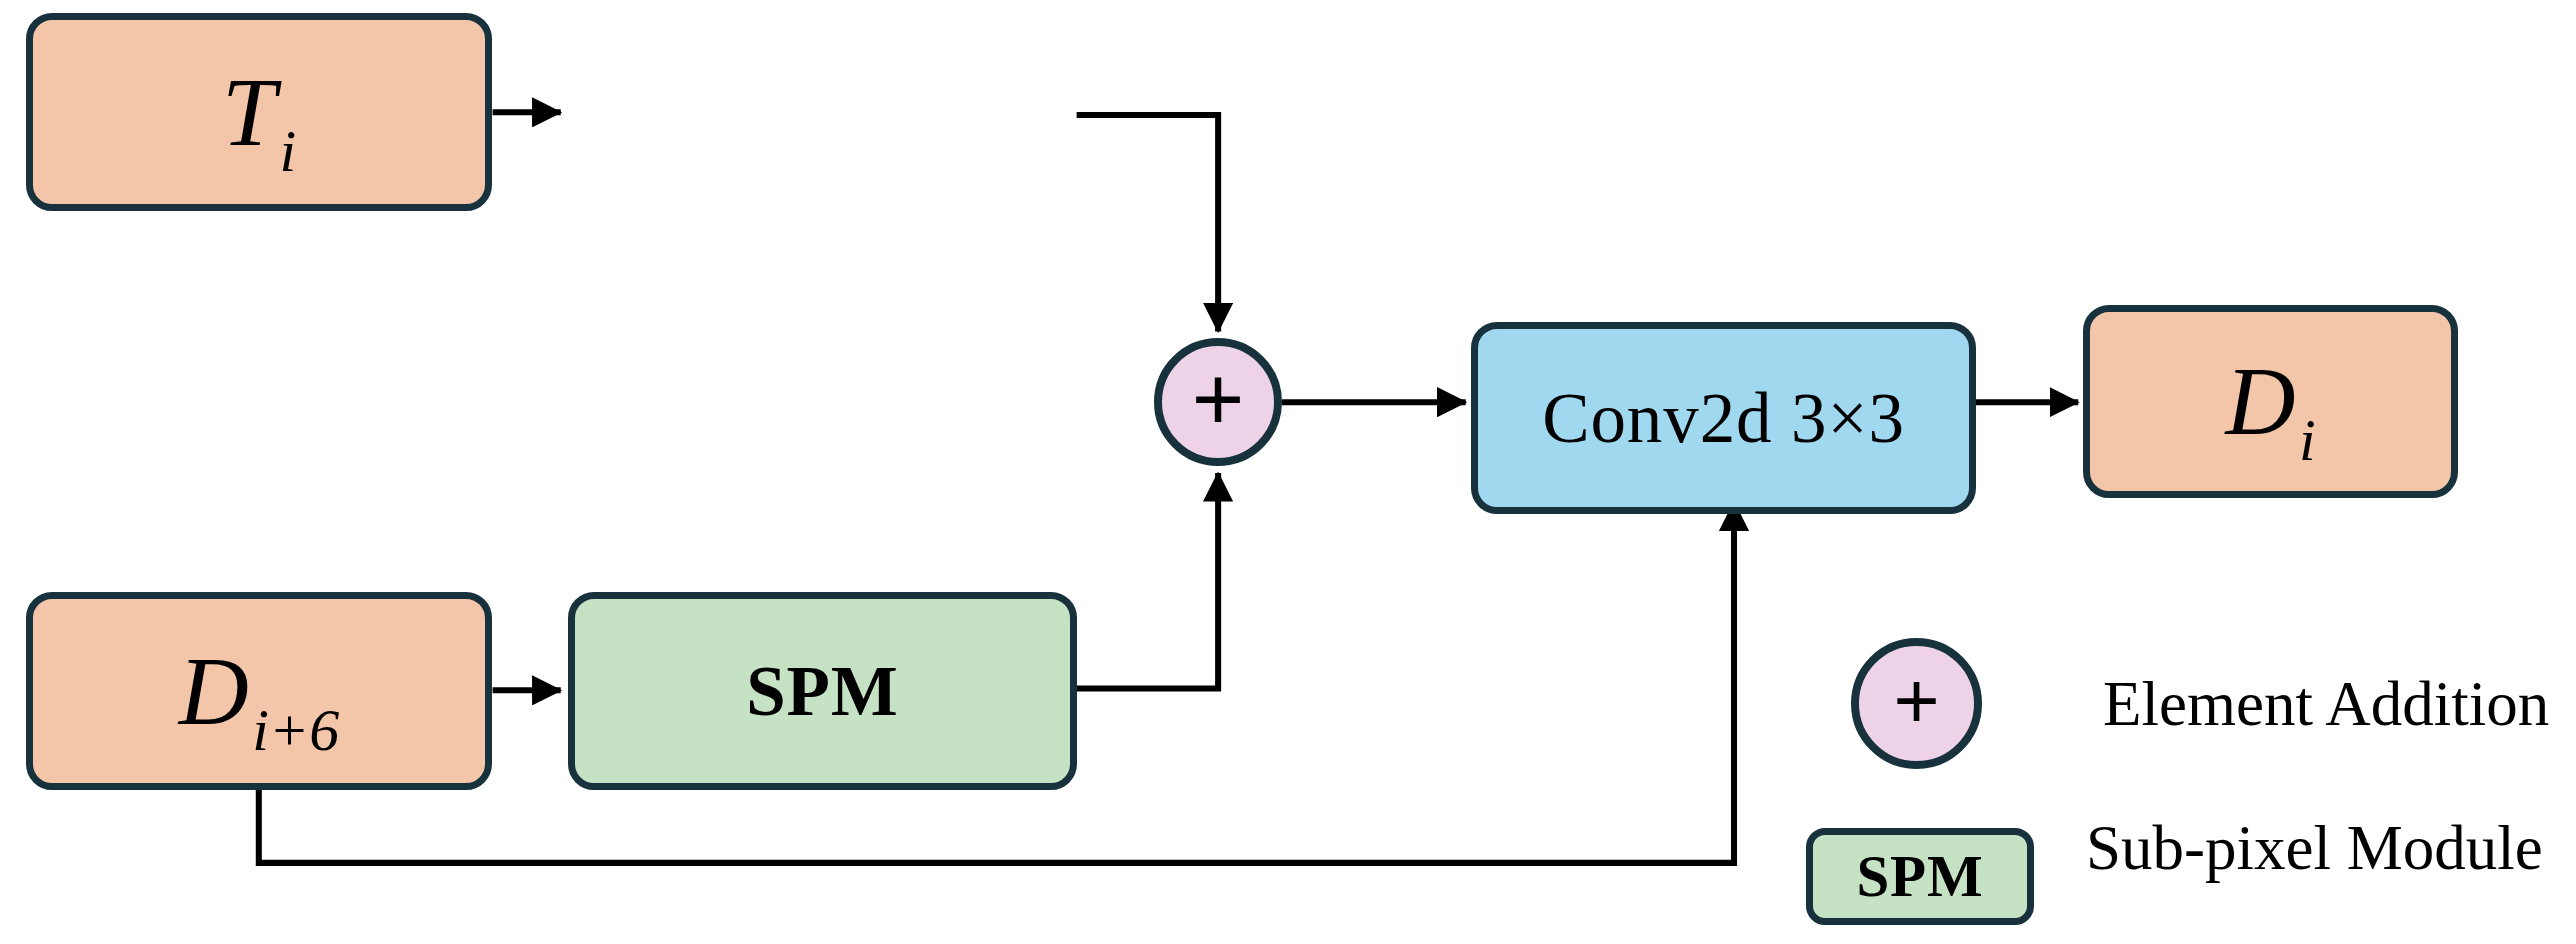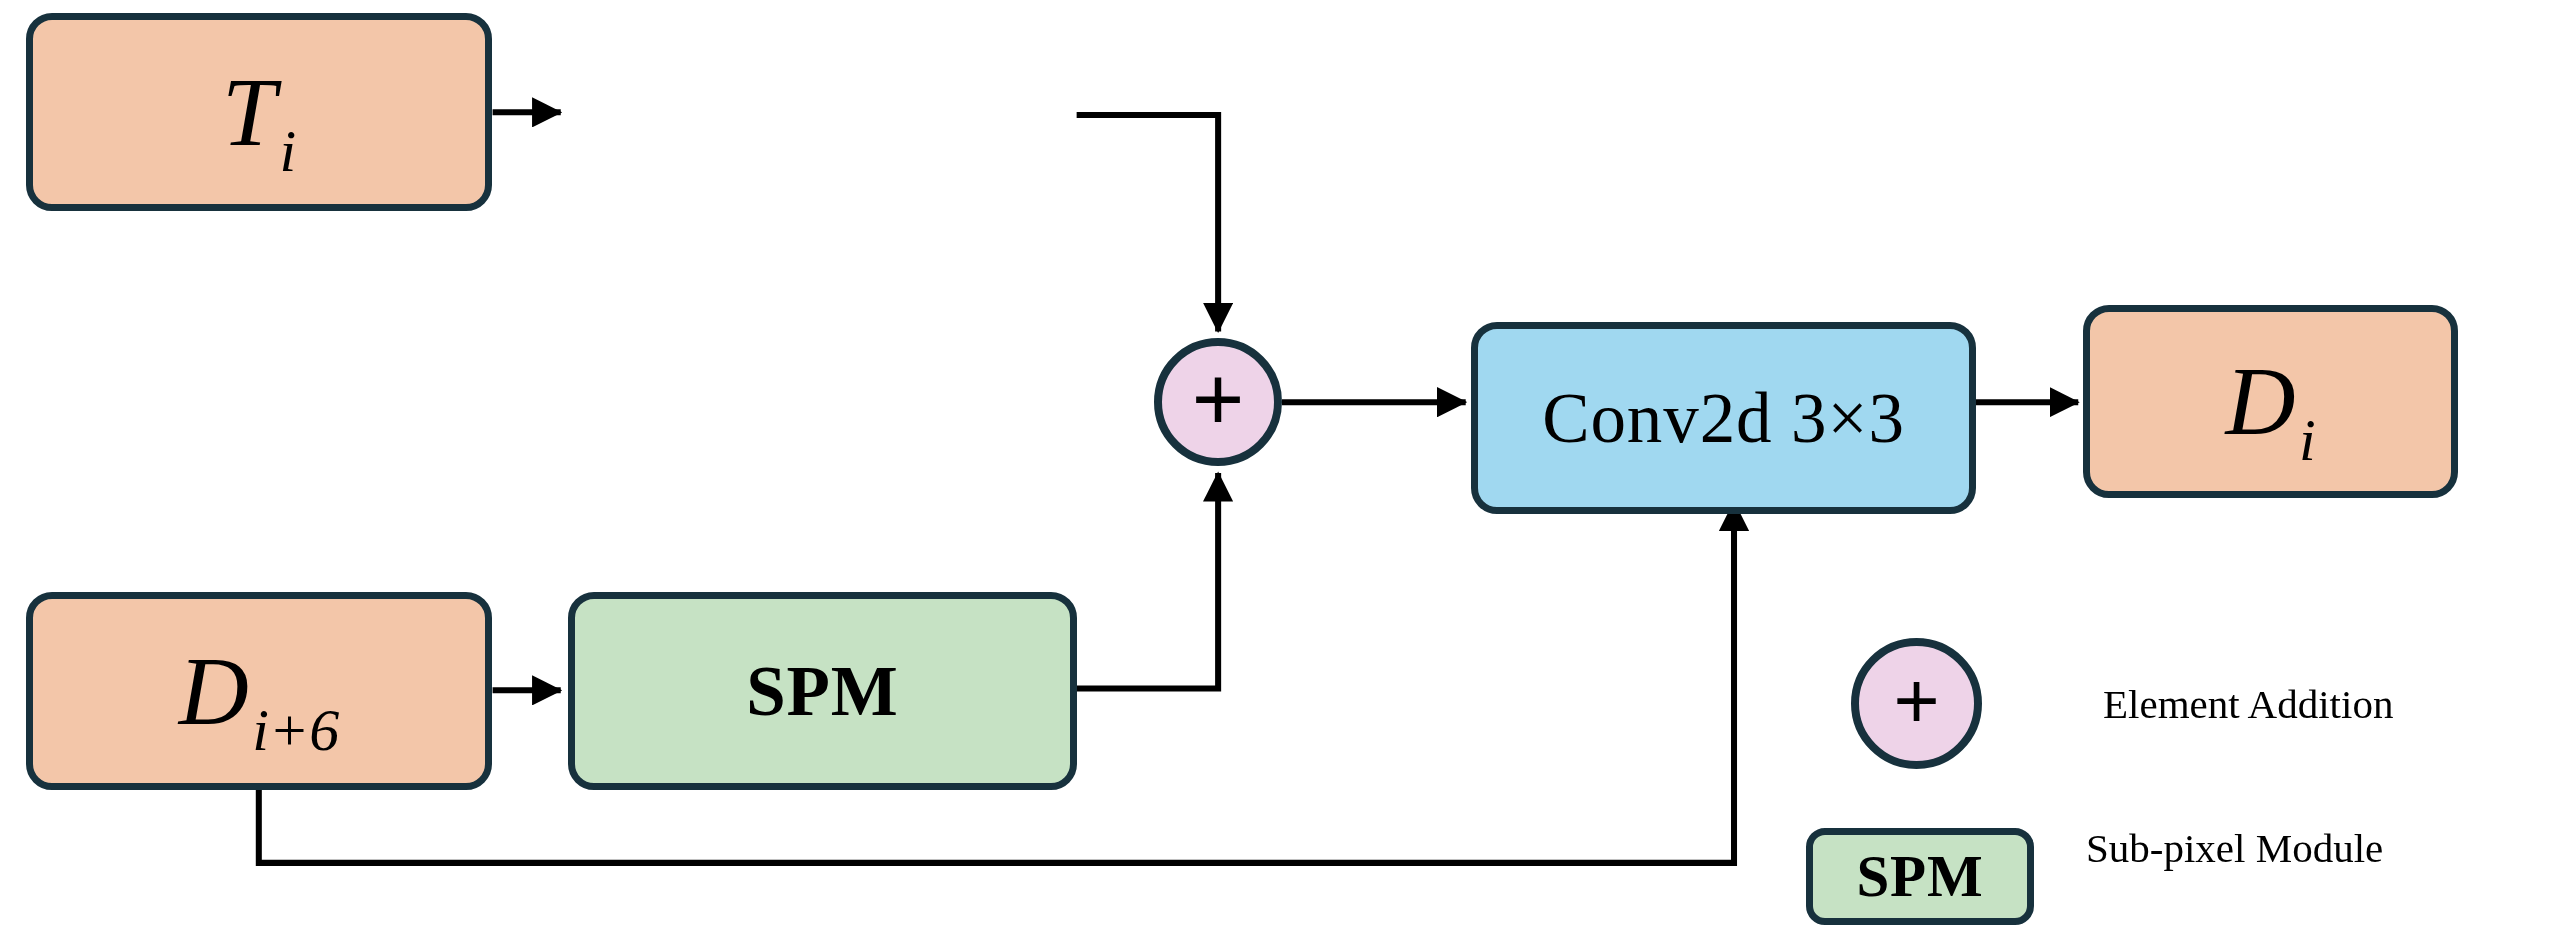--- a/index.html
+++ b/index.html
@@ -40,21 +40,21 @@
   #node-conv1{left:568px;top:13px;width:509px;height:198px;}
   #node-dip1{left:26px;top:592px;width:466px;height:198px;}
   #node-spm{left:568px;top:592px;width:509px;height:198px;}
   #node-conv3{left:1471px;top:304px;width:505px;height:192px;margin-top:18px;}
   #node-di{left:2083px;top:305px;width:375px;height:193px;}
   #legend-plus{left:1851px;top:638px;width:131px;height:131px;}
   #legend-plus .plus-glyph{font-size:79px;}
   #legend-spm{left:1806px;top:828px;width:228px;height:97px;border-radius:19px;}
   #legend-spm .lbl{font-size:59px;}
   .legend-text{
-    position:absolute;font-size:41px;line-height:1;white-space:nowrap;
+    position:absolute;font-size:63px;line-height:1;white-space:nowrap;
     transform:translateY(-50%);
   }
   #legend-plus-text{left:2103px;top:704px;}
   #legend-spm-text{left:2086px;top:848px;}
 </style>
 </head>
 <body>
 
 <div class="canvas">
 

